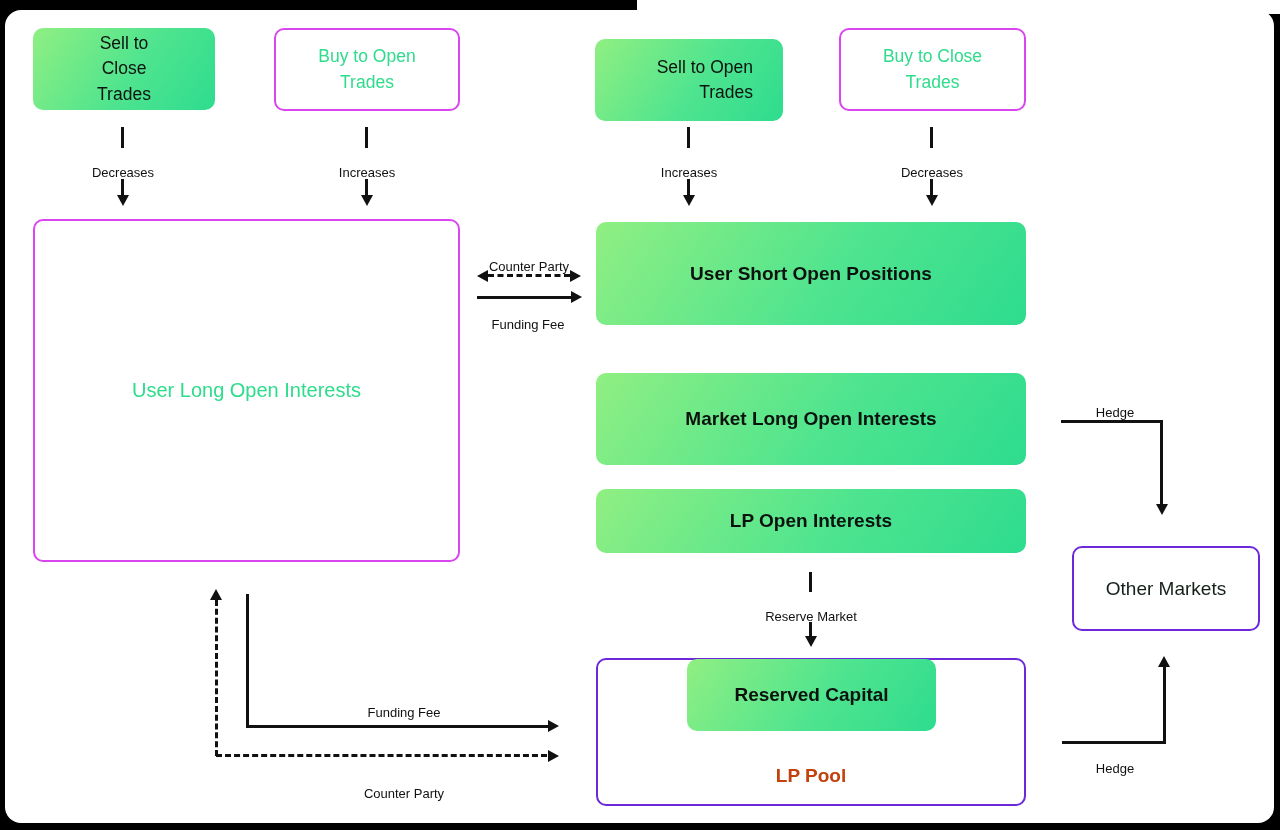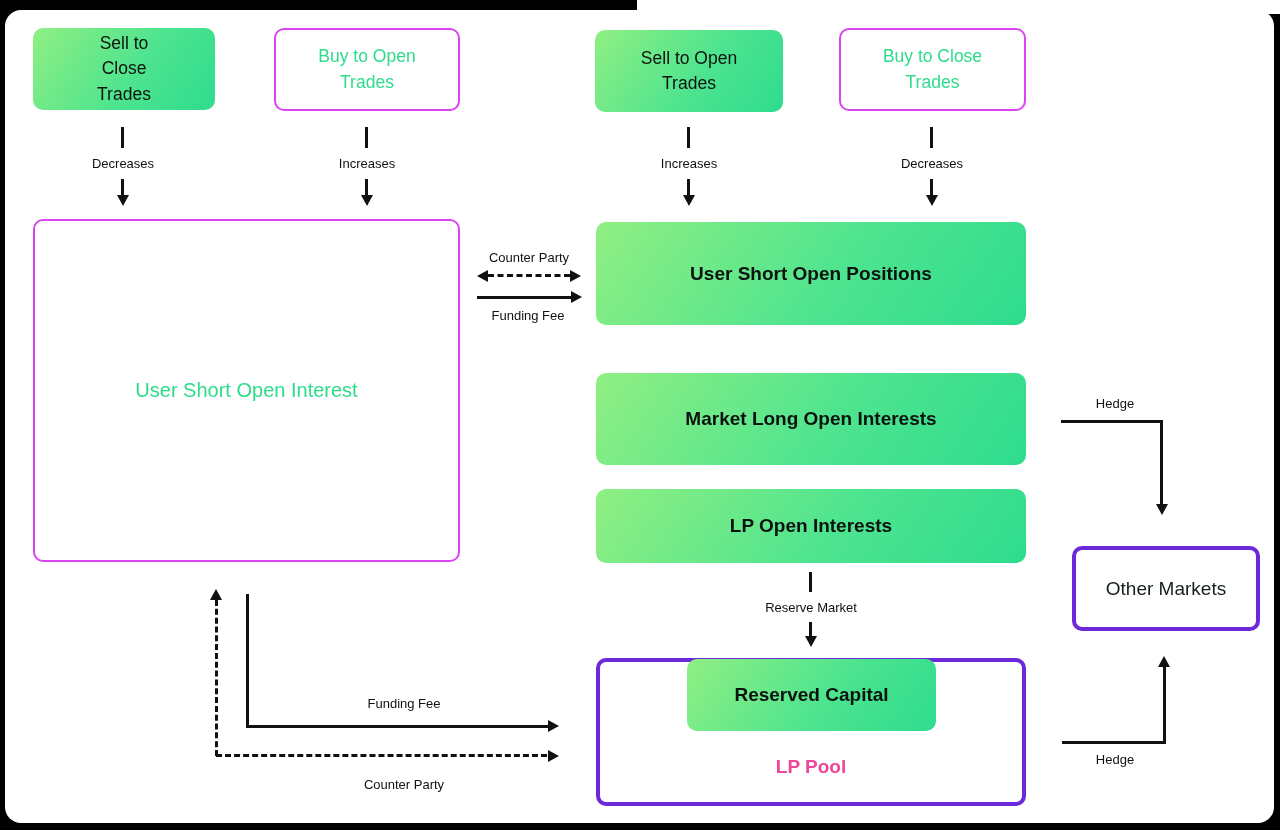--- a/index.html
+++ b/index.html
@@ -22,45 +22,45 @@
     color:#0c130f;font-size:17.5px;
   }
   .filled-big{
     background:linear-gradient(125deg,#90ef82 0%,#4fe48f 55%,#2edc8e 100%);
     color:#0c130f;font-size:19px;font-weight:bold;
   }
   .outline{
     background:#fefffe;border:2px solid #d946ef;color:#2edc8c;font-size:17.5px;
   }
   .outline-dark{
-    background:#fefffe;border:4px solid #6d28d9;color:#15201a;font-size:19px;
+    background:#fefffe;border:2px solid #6d28d9;color:#15201a;font-size:19px;
   }
   .lbl{
     position:absolute;transform:translateX(-50%);white-space:nowrap;
-    font-size:13px;color:#111;
+    font-size:13px;color:#111;margin-top:9px;
   }
   .vline{position:absolute;width:3px;background:#111;}
   .hline{position:absolute;height:3px;background:#111;}
   .vline-dashed{position:absolute;width:0;border-left:3px dashed #111;}
   .hline-dashed{position:absolute;height:0;border-top:3px dashed #111;}
   .tri{position:absolute;width:0;height:0;}
   .tri-down{border-left:6px solid transparent;border-right:6px solid transparent;border-top:11px solid #111;}
   .tri-up{border-left:6px solid transparent;border-right:6px solid transparent;border-bottom:11px solid #111;}
   .tri-right{border-top:6px solid transparent;border-bottom:6px solid transparent;border-left:11px solid #111;}
   .tri-left{border-top:6px solid transparent;border-bottom:6px solid transparent;border-right:11px solid #111;}
 </style>
 </head>
 <body>
 
 <div class="canvas-card"></div>
 <div class="top-strip"></div>
 
 <div class="node filled" style="left:33px;top:28px;width:182px;height:82px;padding:0 44px;">Sell to Close Trades</div>
 <div class="node outline" style="left:274px;top:28px;width:186px;height:83px;padding:0 30px;">Buy to Open Trades</div>
-<div class="node filled" style="left:595px;top:30px;width:188px;height:82px;padding:0 30px;">Sell to Open Trades</div>
+<div class="node filled" style="left:595px;top:39px;width:188px;height:82px;padding:0 30px;text-align:right;">Sell to Open Trades</div>
 <div class="node outline" style="left:839px;top:28px;width:187px;height:83px;padding:0 30px;">Buy to Close Trades</div>
 
 <div class="vline" style="left:121px;top:127px;height:21px;"></div>
 <div class="lbl" style="left:123px;top:156px;">Decreases</div>
 <div class="vline" style="left:121px;top:179px;height:17px;"></div>
 <div class="tri tri-down" style="left:117px;top:195px;"></div>
 
 <div class="vline" style="left:365px;top:127px;height:21px;"></div>
 <div class="lbl" style="left:367px;top:156px;">Increases</div>
 <div class="vline" style="left:365px;top:179px;height:17px;"></div>
@@ -69,49 +69,49 @@
 <div class="vline" style="left:687px;top:127px;height:21px;"></div>
 <div class="lbl" style="left:689px;top:156px;">Increases</div>
 <div class="vline" style="left:687px;top:179px;height:17px;"></div>
 <div class="tri tri-down" style="left:683px;top:195px;"></div>
 
 <div class="vline" style="left:930px;top:127px;height:21px;"></div>
 <div class="lbl" style="left:932px;top:156px;">Decreases</div>
 <div class="vline" style="left:930px;top:179px;height:17px;"></div>
 <div class="tri tri-down" style="left:926px;top:195px;"></div>
 
-<div class="node outline" style="left:33px;top:219px;width:427px;height:343px;font-size:20px;">User Short Open Interest</div>
+<div class="node outline" style="left:33px;top:219px;width:427px;height:343px;font-size:20px;">User Long Open Interests</div>
 
 <div class="lbl" style="left:529px;top:250px;">Counter Party</div>
 <div class="tri tri-left" style="left:477px;top:270px;"></div>
 <div class="hline-dashed" style="left:488px;top:274px;width:82px;"></div>
 <div class="tri tri-right" style="left:570px;top:270px;"></div>
 <div class="hline" style="left:477px;top:296px;width:95px;"></div>
 <div class="tri tri-right" style="left:571px;top:291px;"></div>
 <div class="lbl" style="left:528px;top:308px;">Funding Fee</div>
 
 <div class="node filled-big" style="left:596px;top:222px;width:430px;height:103px;">User Short Open Positions</div>
 <div class="node filled-big" style="left:596px;top:373px;width:430px;height:92px;">Market Long Open Interests</div>
-<div class="node filled-big" style="left:596px;top:489px;width:430px;height:74px;">LP Open Interests</div>
+<div class="node filled-big" style="left:596px;top:489px;width:430px;height:64px;">LP Open Interests</div>
 
 <div class="lbl" style="left:1115px;top:396px;">Hedge</div>
 <div class="hline" style="left:1061px;top:420px;width:102px;"></div>
 <div class="vline" style="left:1160px;top:420px;height:85px;"></div>
 <div class="tri tri-down" style="left:1156px;top:504px;"></div>
 
 <div class="node outline-dark" style="left:1072px;top:546px;width:188px;height:85px;">Other Markets</div>
 
 <div class="vline" style="left:809px;top:572px;height:20px;"></div>
 <div class="lbl" style="left:811px;top:600px;">Reserve Market</div>
 <div class="vline" style="left:809px;top:622px;height:15px;"></div>
 <div class="tri tri-down" style="left:805px;top:636px;"></div>
 
 <div class="node outline-dark" style="left:596px;top:658px;width:430px;height:148px;"></div>
 <div class="node filled-big" style="left:687px;top:659px;width:249px;height:72px;">Reserved Capital</div>
-<div class="lbl" style="left:811px;top:756px;font-size:19px;font-weight:bold;color:#ec4899;">LP Pool</div>
+<div class="lbl" style="left:811px;top:756px;font-size:19px;font-weight:bold;color:#c2410c;">LP Pool</div>
 
 <div class="hline" style="left:1062px;top:741px;width:103px;"></div>
 <div class="vline" style="left:1163px;top:667px;height:77px;"></div>
 <div class="tri tri-up" style="left:1158px;top:656px;"></div>
 <div class="lbl" style="left:1115px;top:752px;">Hedge</div>
 
 <div class="tri tri-up" style="left:210px;top:589px;"></div>
 <div class="vline-dashed" style="left:215px;top:600px;height:156px;"></div>
 <div class="hline-dashed" style="left:216px;top:754px;width:331px;"></div>
 <div class="tri tri-right" style="left:548px;top:750px;"></div>

